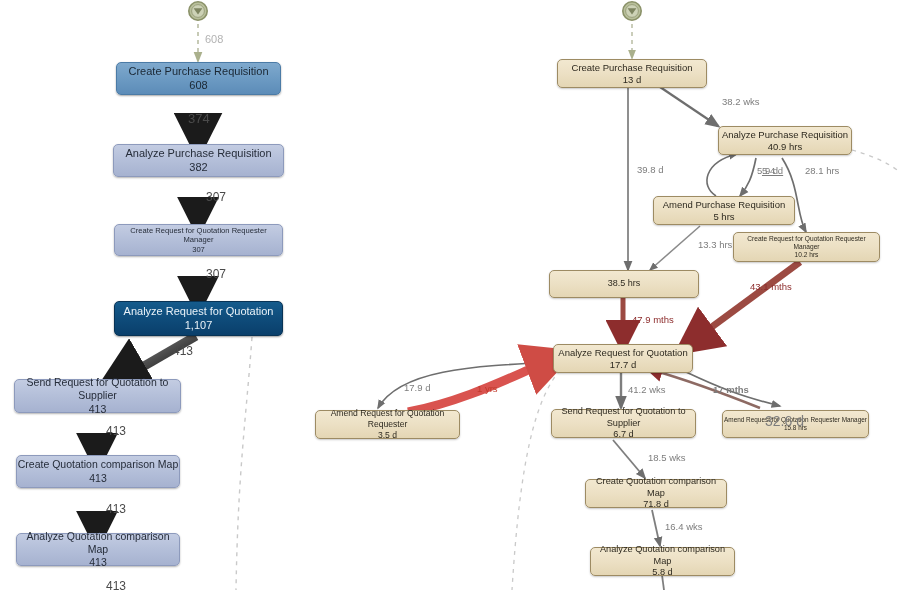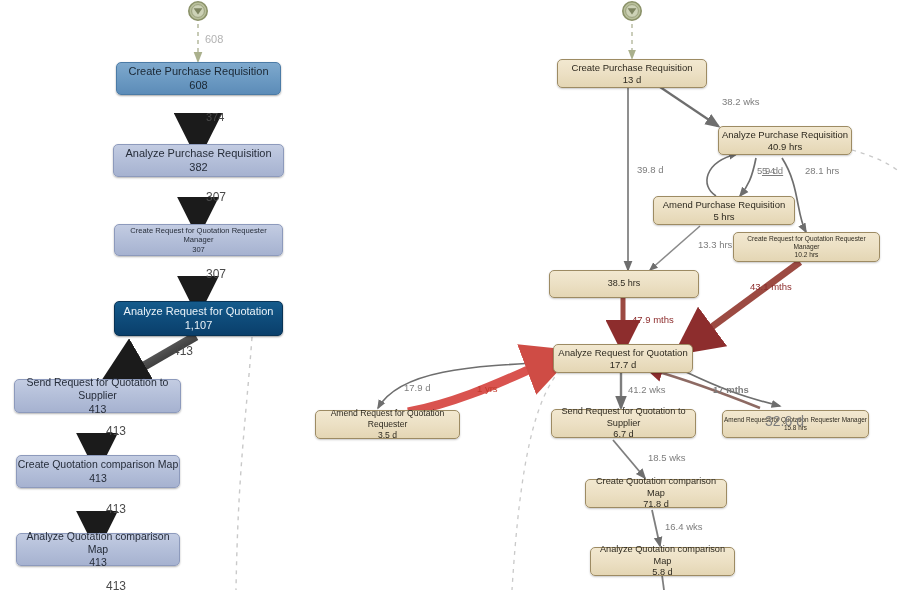--- a/index.html
+++ b/index.html
@@ -180,21 +180,21 @@
   <span class="ttl">Create Quotation comparison Map</span>
   <span class="val">413</span>
 </div>
 
 <div class="node n-blue-light" style="left:16px;top:533px;width:164px;height:33px;font-size:10.5px;">
   <span class="ttl">Analyze Quotation comparison Map</span>
   <span class="val">413</span>
 </div>
 
 <div class="lbl faint" style="left:205px;top:33px;font-size:11px;">608</div>
-<div class="lbl dark" style="left:206px;top:111px;font-size:11px;">374</div>
+<div class="lbl dark" style="left:188px;top:111px;font-size:13px;">374</div>
 <div class="lbl dark" style="left:206px;top:190px;font-size:12px;">307</div>
 <div class="lbl dark" style="left:206px;top:267px;font-size:12px;">307</div>
 <div class="lbl dark" style="left:173px;top:344px;font-size:12px;">413</div>
 <div class="lbl dark" style="left:106px;top:424px;font-size:12px;">413</div>
 <div class="lbl dark" style="left:106px;top:502px;font-size:12px;">413</div>
 <div class="lbl dark" style="left:106px;top:579px;font-size:12px;">413</div>
 
 <div class="node n-beige" style="left:557px;top:59px;width:150px;height:29px;font-size:9.5px;">
   <span class="ttl">Create Purchase Requisition</span>
   <span class="val">13 d</span>

